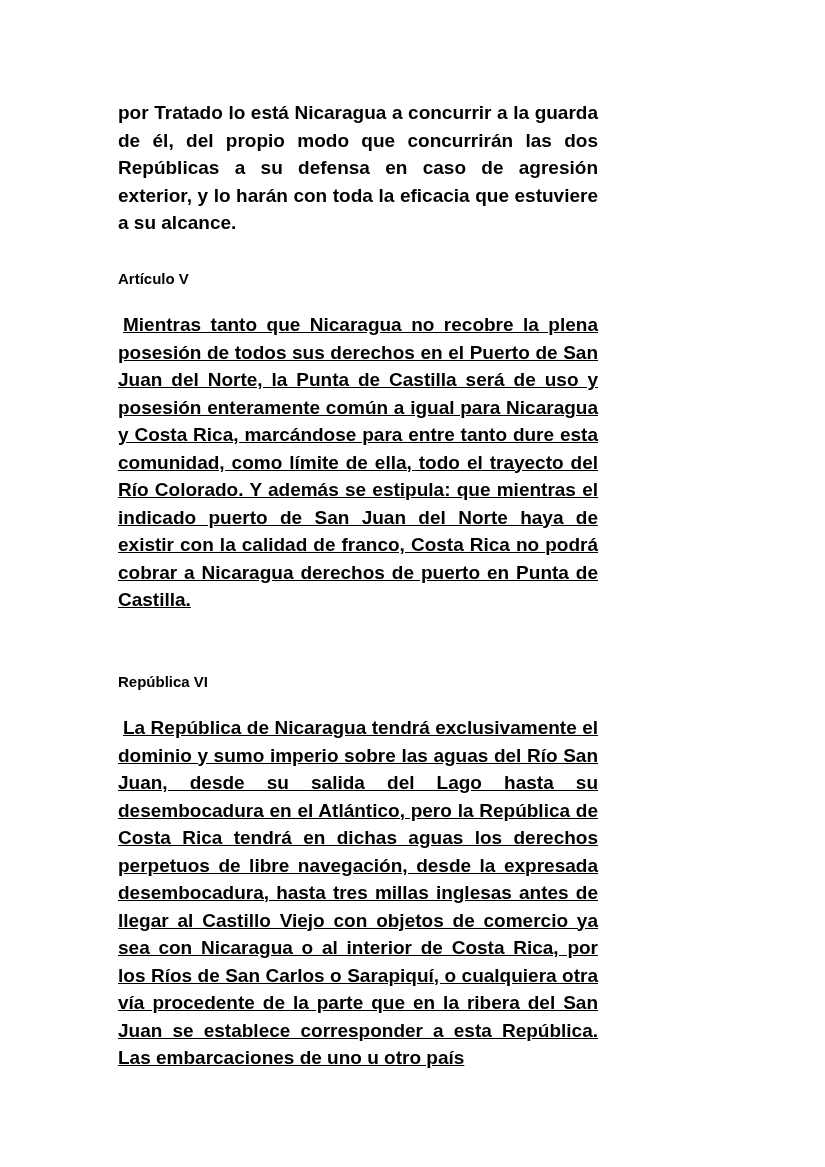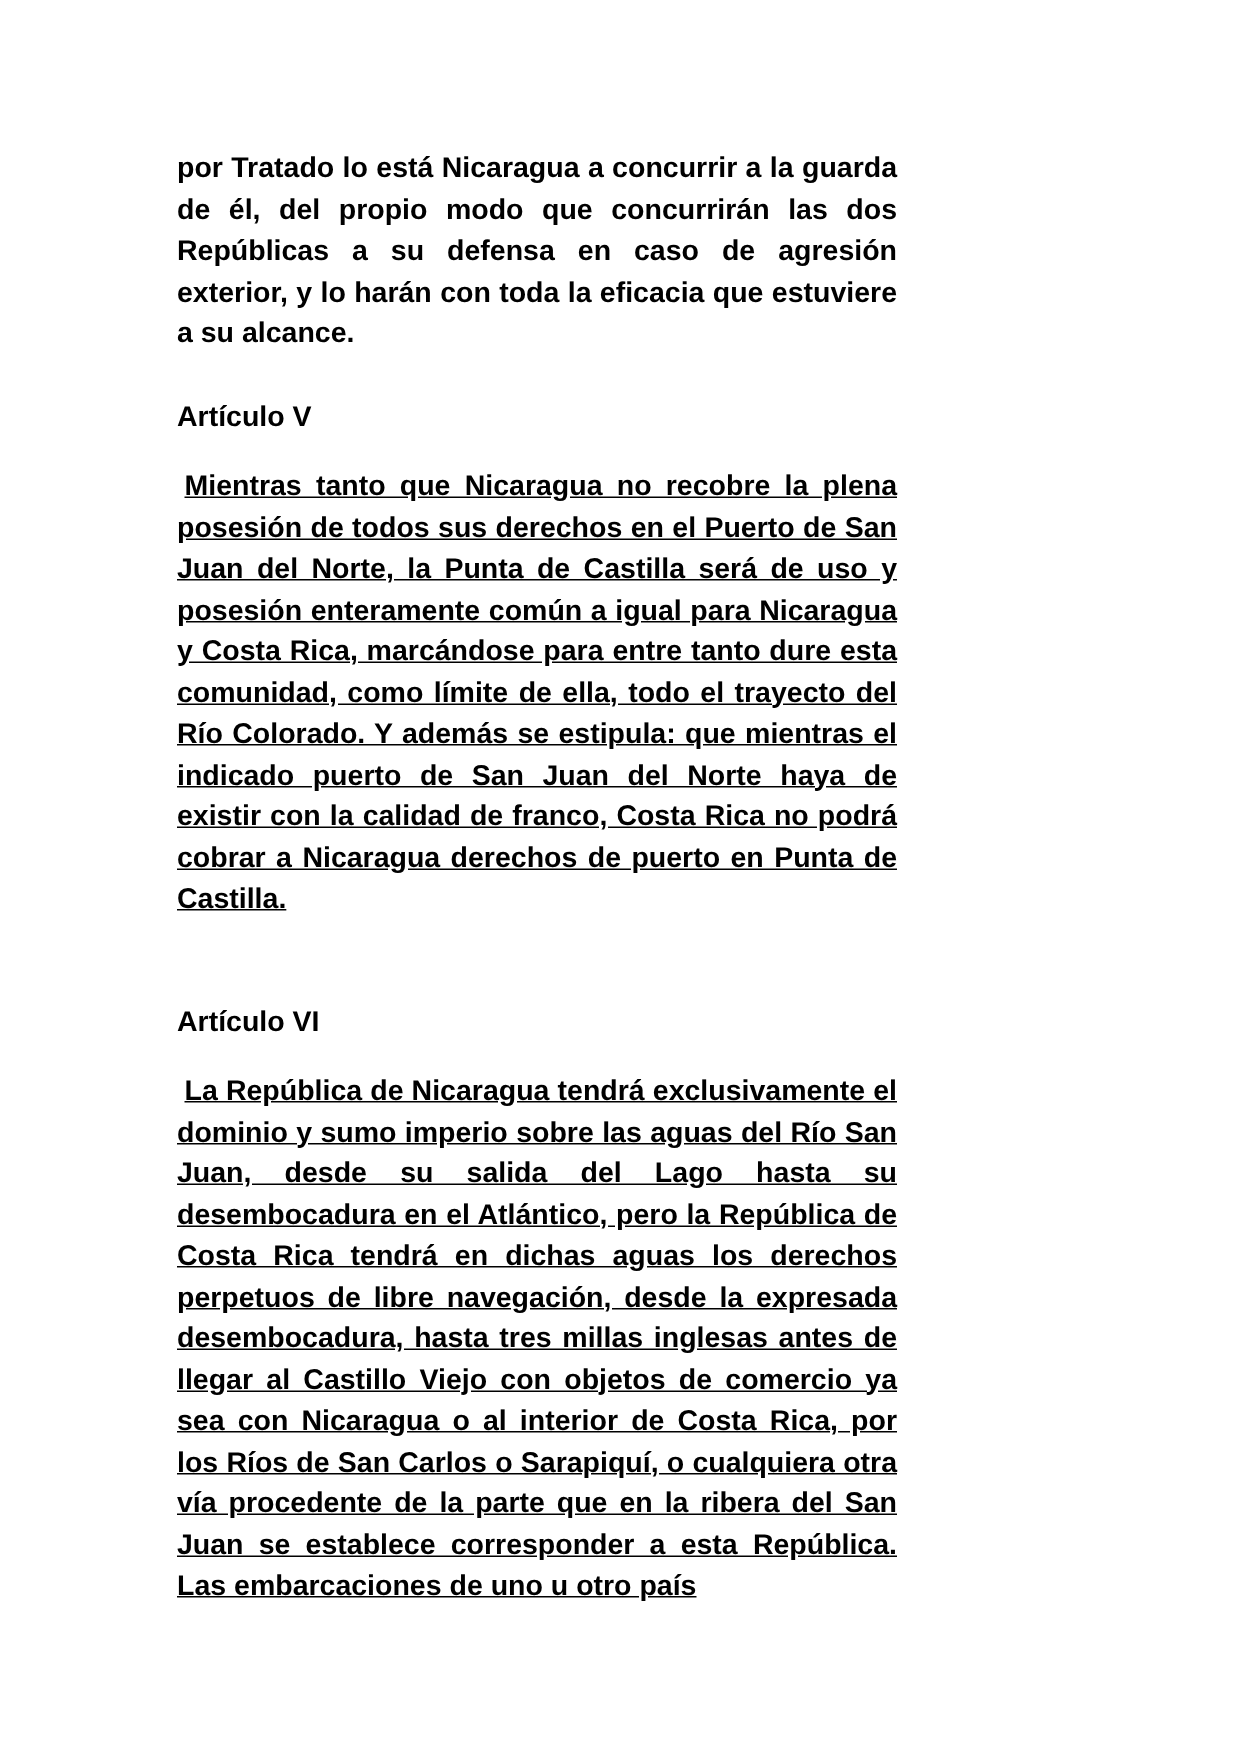--- a/index.html
+++ b/index.html
@@ -25,37 +25,37 @@
     line-height: 27.5px;
     text-align: justify;
     text-justify: inter-word;
   }
   .doc-paragraph.indented {
     text-indent: 5px;
     text-decoration: underline;
   }
   .doc-heading {
     margin: 0 0 19px 0;
-    font-size: 19px;
+    font-size: 15px;
     line-height: 27.5px;
     text-align: left;
     font-weight: bold;
   }
   .doc-heading.gap-before {
     margin-top: 54px;
   }
 </style>
 </head>
 <body>
 
 <div class="page">
 
   <p class="doc-paragraph">por Tratado lo está Nicaragua a concurrir a la guarda de él, del propio modo que concurrirán las dos Repúblicas a su defensa en caso de agresión exterior, y lo harán con toda la eficacia que estuviere a su alcance.</p>
 
   <h2 class="doc-heading">Artículo V</h2>
 
   <p class="doc-paragraph indented">Mientras tanto que Nicaragua no recobre la plena posesión de todos sus derechos en el Puerto de San Juan del Norte, la Punta de Castilla será de uso y posesión enteramente común a igual para Nicaragua y Costa Rica, marcándose para entre tanto dure esta comunidad, como límite de ella, todo el trayecto del Río Colorado. Y además se estipula: que mientras el indicado puerto de San Juan del Norte haya de existir con la calidad de franco, Costa Rica no podrá cobrar a Nicaragua derechos de puerto en Punta de Castilla.</p>
 
-  <h2 class="doc-heading gap-before">Artículo VI</h2>
+  <h2 class="doc-heading gap-before">República VI</h2>
 
   <p class="doc-paragraph indented">La República de Nicaragua tendrá exclusivamente el dominio y sumo imperio sobre las aguas del Río San Juan, desde su salida del Lago hasta su desembocadura en el Atlántico, pero la República de Costa Rica tendrá en dichas aguas los derechos perpetuos de libre navegación, desde la expresada desembocadura, hasta tres millas inglesas antes de llegar al Castillo Viejo con objetos de comercio ya sea con Nicaragua o al interior de Costa Rica, por los Ríos de San Carlos o Sarapiquí, o cualquiera otra vía procedente de la parte que en la ribera del San Juan se establece corresponder a esta República. Las embarcaciones de uno u otro país</p>
 
 </div>
 
 </body></html>

